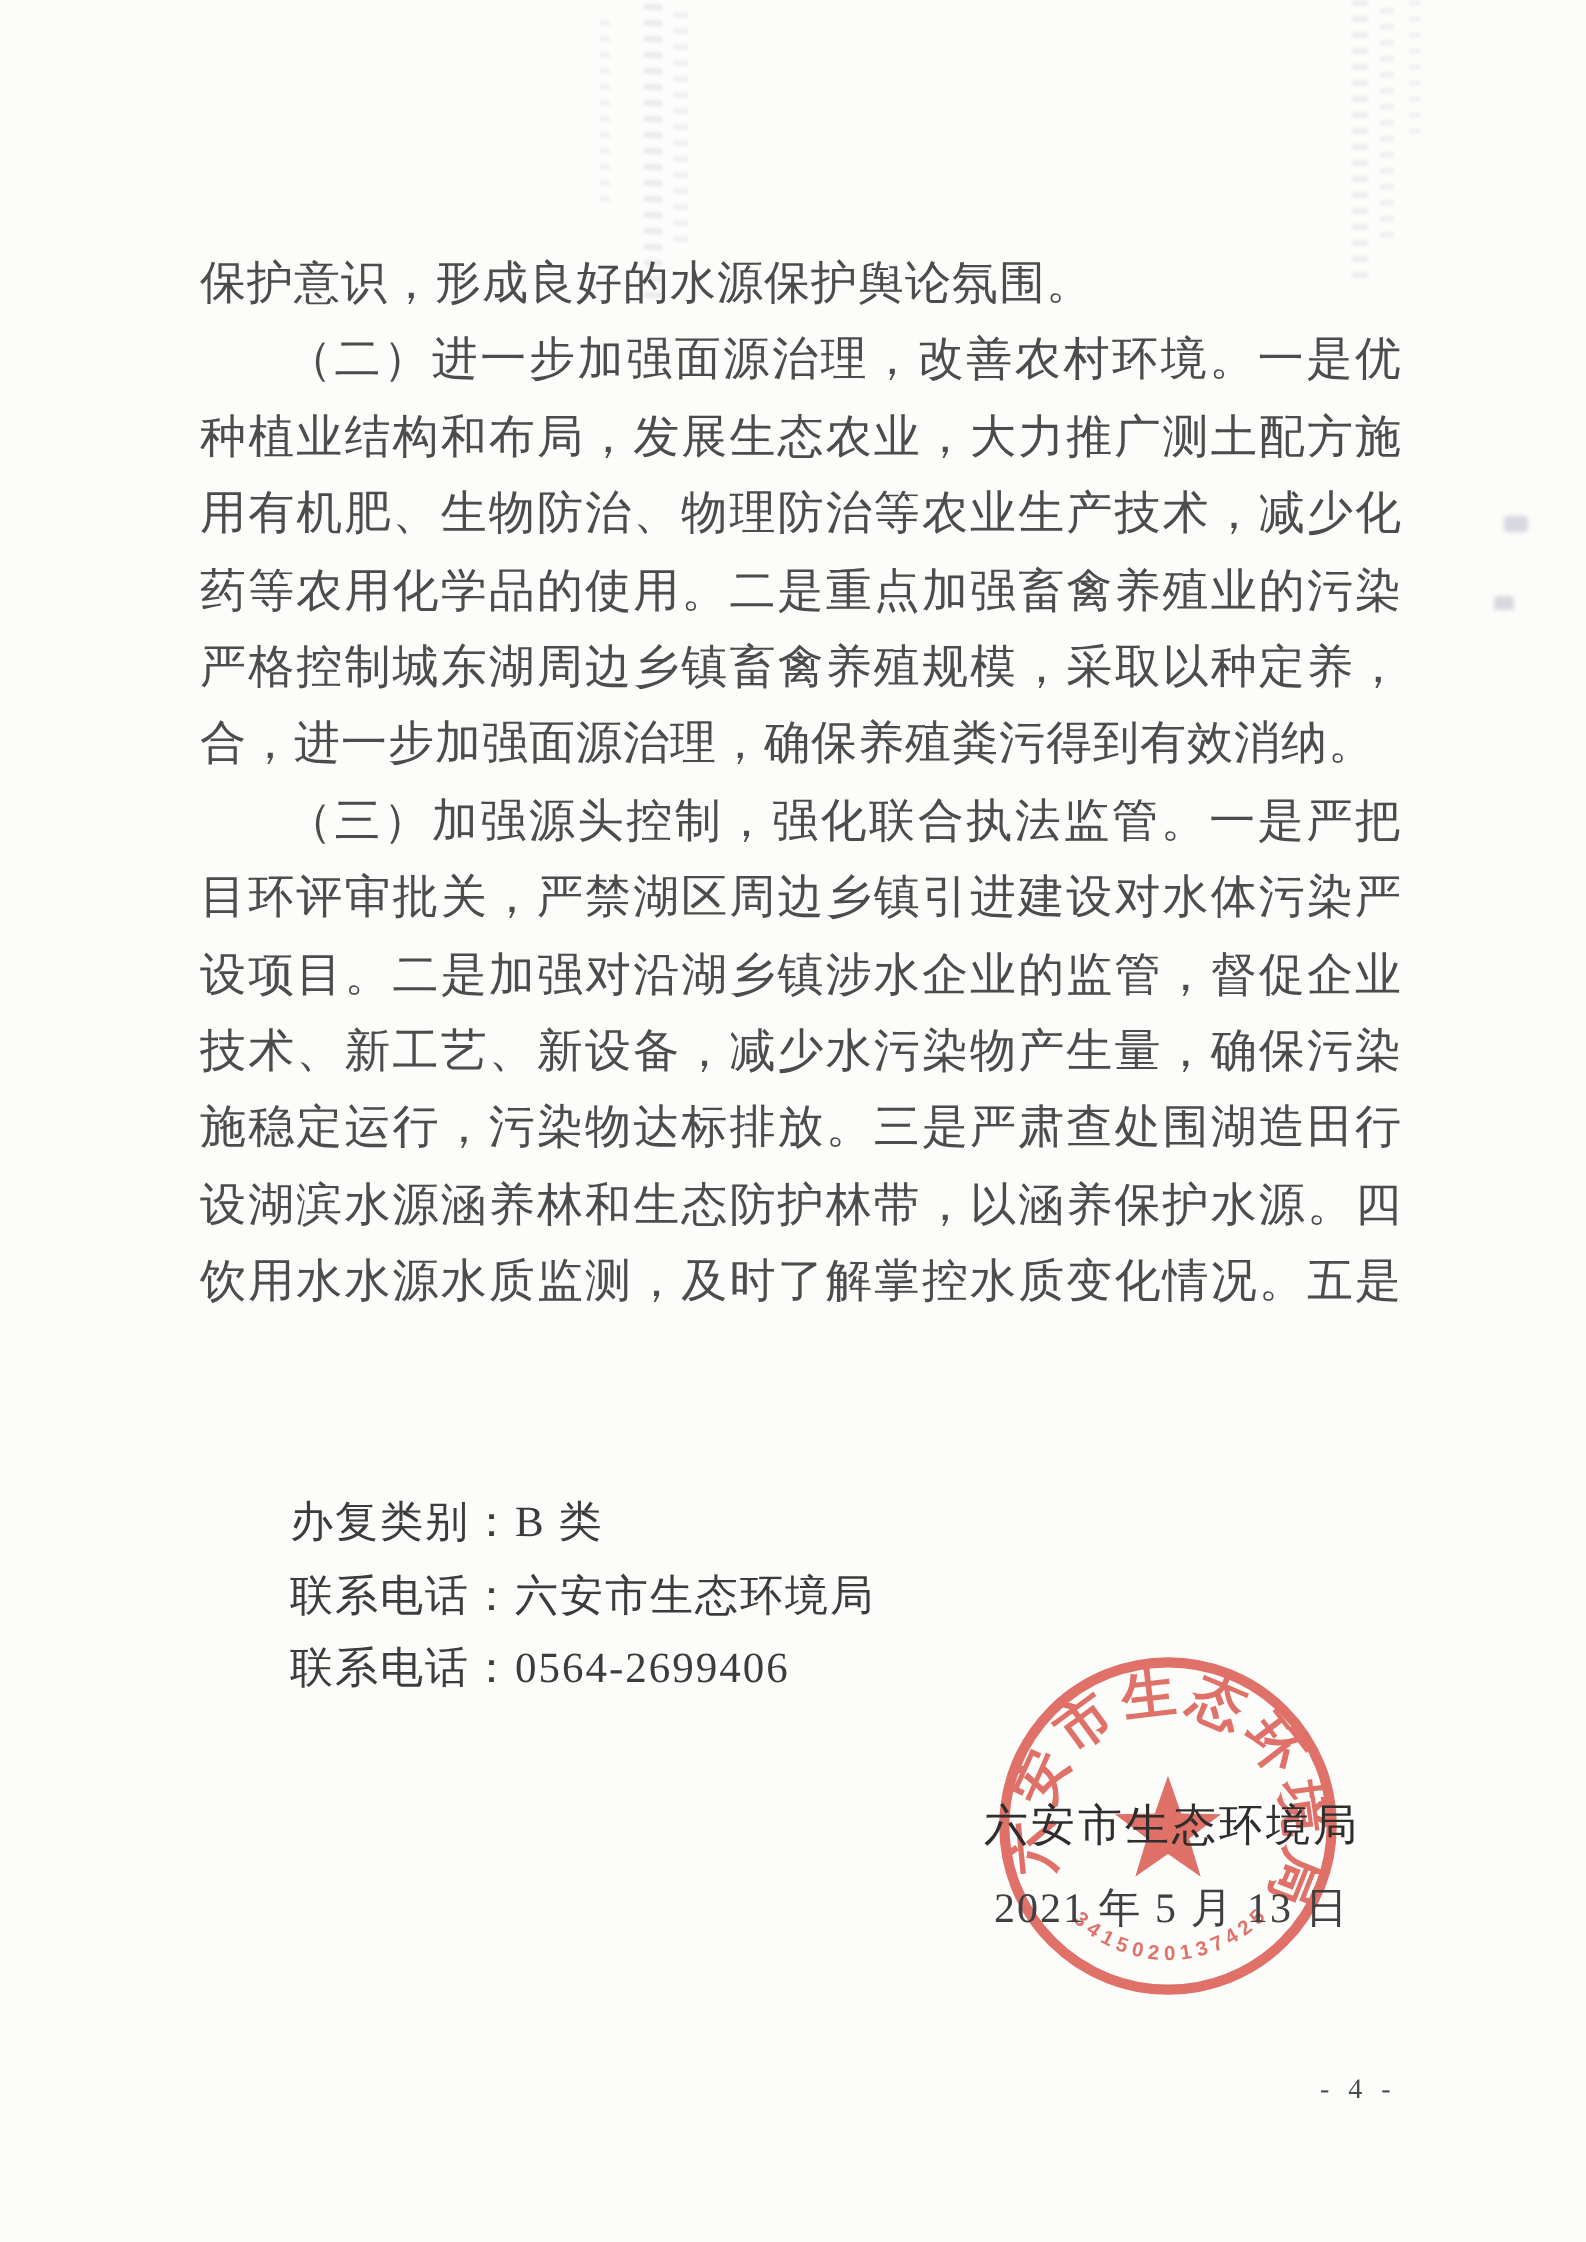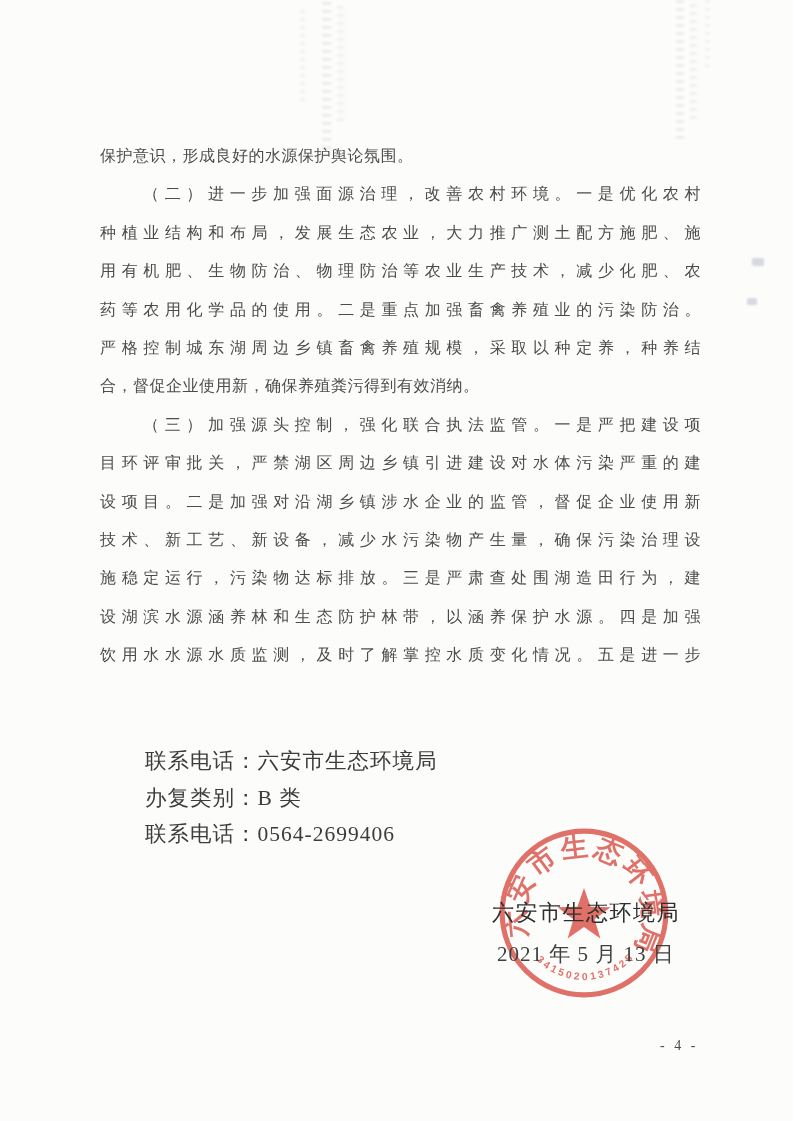--- a/index.html
+++ b/index.html
@@ -31,23 +31,23 @@
     background: rgba(120,125,150,.28);
     filter: blur(1px);
     border-radius: 2px;
   }
   .speck.p1 { left: 752px; top: 258px; width: 12px; height: 8px; }
   .speck.p2 { left: 747px; top: 298px; width: 10px; height: 7px; }
 
   
   .body-text {
     position: absolute;
-    left: 100px; top: 137px;
+    left: 100px; top: 123px;
     width: 601px;
-    font-size: 16px;
+    font-size: 23px;
     color: #4c4c4c;
     letter-spacing: 0.5px;
   }
   .line {
     height: 38.4px;
     line-height: 38.4px;
     text-align: justify;
     white-space: nowrap;
   }
   .line.j { text-align-last: justify; white-space: normal; overflow: hidden; }
@@ -110,33 +110,33 @@
 <div class="speck p1"></div>
 <div class="speck p2"></div>
 
 <div class="body-text">
   <div class="line end">保护意识，形成良好的水源保护舆论氛围。</div>
   <div class="line j ind">（二）进一步加强面源治理，改善农村环境。一是优化农村</div>
   <div class="line j">种植业结构和布局，发展生态农业，大力推广测土配方施肥、施</div>
   <div class="line j">用有机肥、生物防治、物理防治等农业生产技术，减少化肥、农</div>
   <div class="line j">药等农用化学品的使用。二是重点加强畜禽养殖业的污染防治。</div>
   <div class="line j">严格控制城东湖周边乡镇畜禽养殖规模，采取以种定养，种养结</div>
-  <div class="line end">合，督促企业使用新，确保养殖粪污得到有效消纳。</div>
+  <div class="line end">合，进一步加强面源治理，确保养殖粪污得到有效消纳。</div>
   <div class="line j ind">（三）加强源头控制，强化联合执法监管。一是严把建设项</div>
   <div class="line j">目环评审批关，严禁湖区周边乡镇引进建设对水体污染严重的建</div>
   <div class="line j">设项目。二是加强对沿湖乡镇涉水企业的监管，督促企业使用新</div>
   <div class="line j">技术、新工艺、新设备，减少水污染物产生量，确保污染治理设</div>
   <div class="line j">施稳定运行，污染物达标排放。三是严肃查处围湖造田行为，建</div>
   <div class="line j">设湖滨水源涵养林和生态防护林带，以涵养保护水源。四是加强</div>
   <div class="line j">饮用水水源水质监测，及时了解掌控水质变化情况。五是进一步</div>
 </div>
 
 <div class="meta-block">
+  <div class="meta-line">办复类别：B 类</div>
   <div class="meta-line">联系电话：六安市生态环境局</div>
-  <div class="meta-line">办复类别：B 类</div>
   <div class="meta-line">联系电话：0564-2699406</div>
 </div>
 
 <svg class="seal" viewBox="0 0 200 200">
   <g fill="none" stroke="#d9534a">
     <circle cx="100" cy="100" r="88" stroke-width="5.5"></circle>
   </g>
   <polygon fill="#d9534a" stroke="none" points="100,73 107.1,93.3 128.5,93.7 111.4,106.7 117.6,127.3 100,115 82.4,127.3 88.6,106.7 71.5,93.7 92.9,93.3"></polygon>
   <defs>
     <path id="sealArcTop" d="M 41.1 127.5 A 64 64 0 1 1 158.9 127.5"></path>

